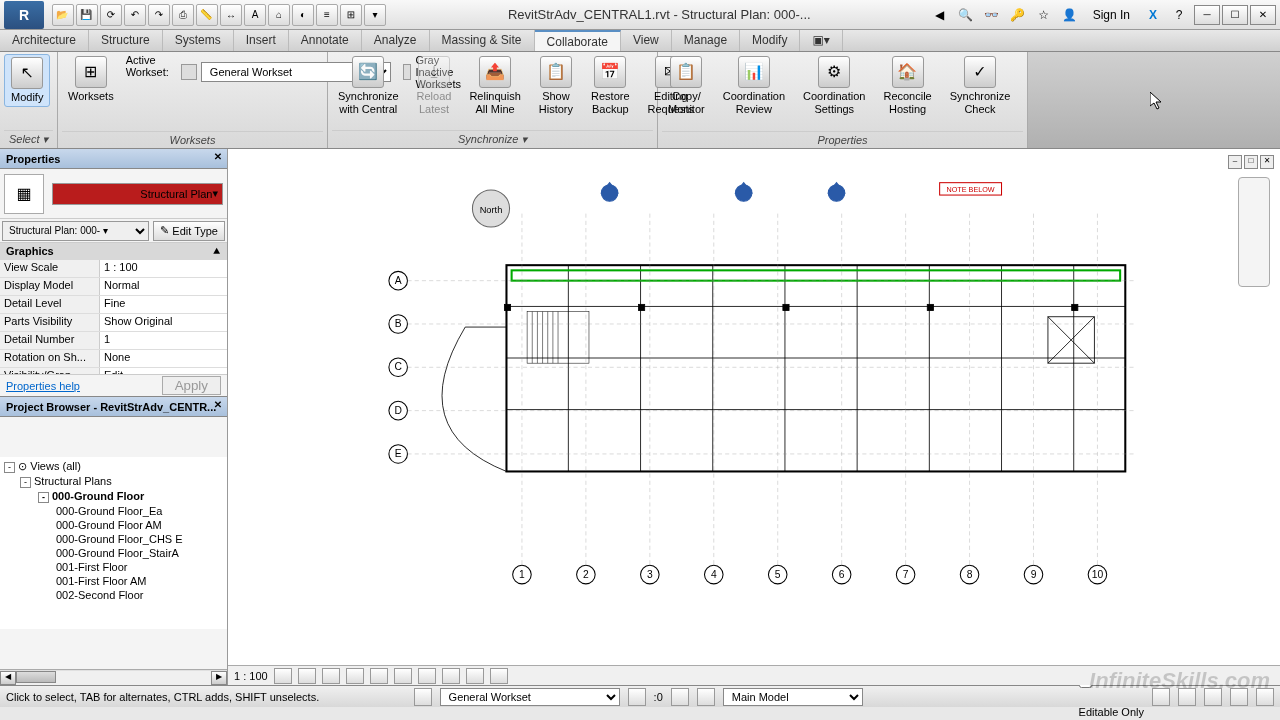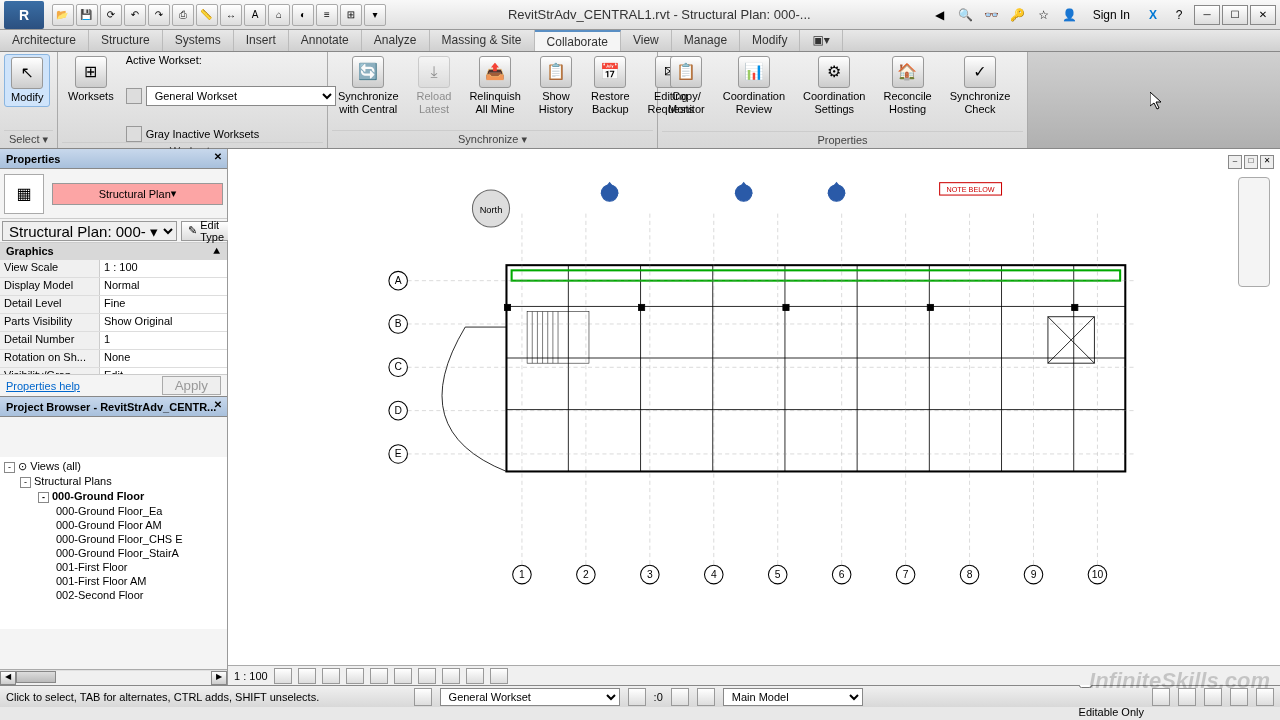--- a/index.html
+++ b/index.html
@@ -19,44 +19,44 @@
 
 
 .menu-tabs { height: 22px; background: linear-gradient(#e8e8e8, #d0d0d0); display: flex; border-bottom: 1px solid #888; }
 .menu-tab { padding: 3px 12px; font-size: 12px; color: #333; border-right: 1px solid #bbb; cursor: pointer; }
 .menu-tab.active { background: #f5f5f5; border-top: 2px solid #5a8fc4; }
 
 
 .ribbon { height: 97px; background: linear-gradient(#f0f0f0, #d8d8d8); display: flex; border-bottom: 1px solid #888; }
 .ribbon-panel { border-right: 1px solid #aaa; display: flex; flex-direction: column; padding: 2px 4px 0; }
 .panel-content { flex: 1; display: flex; align-items: flex-start; gap: 6px; }
-.panel-label { text-align: center; font-size: 11px; color: #444; padding: 2px 0; border-top: 1px solid #ccc; }
+.panel-label { text-align: center; font-size: 11px; color: #444; padding: 2px 0; border-top: 1px solid #ccc; font-style: italic; }
 .big-btn { display: flex; flex-direction: column; align-items: center; justify-content: center; padding: 2px 6px; cursor: pointer; border-radius: 3px; font-size: 11px; text-align: center; line-height: 1.2; }
 .big-btn.selected { background: #cfe4fb; border: 1px solid #8ab5e0; }
 .big-icon { width: 32px; height: 32px; background: linear-gradient(#fff, #ccc); border: 1px solid #999; border-radius: 3px; margin-bottom: 2px; display: flex; align-items: center; justify-content: center; font-size: 16px; }
-.workset-controls { display: flex; flex-direction: column; gap: 20px; font-size: 11px; }
+.workset-controls { display: flex; flex-direction: row; gap: 12px; font-size: 11px; }
 .workset-row { display: flex; align-items: center; gap: 4px; }
 .workset-select { width: 190px; height: 20px; border: 1px solid #888; background: #fff; font-size: 11px; padding: 0 4px; }
 .sm-icon { width: 16px; height: 16px; background: #ddd; border: 1px solid #999; }
 .disabled { opacity: 0.4; }
 
 
 .main-area { display: flex; height: 536px; }
 
 
 .left-panels { width: 228px; display: flex; flex-direction: column; background: #f4f4f4; border-right: 1px solid #999; }
 .panel-header { height: 20px; background: linear-gradient(#c8d8ec, #a8c0dc); display: flex; align-items: center; padding: 0 6px; font-size: 11px; font-weight: bold; border-bottom: 1px solid #888; position: relative; }
 .panel-close { position: absolute; right: 2px; top: 2px; width: 14px; height: 14px; font-size: 10px; text-align: center; cursor: pointer; }
 
 .properties-panel { display: flex; flex-direction: column; border-bottom: 1px solid #888; }
 .type-selector { height: 50px; display: flex; align-items: center; padding: 4px; gap: 8px; border-bottom: 1px solid #ccc; }
 .type-icon { width: 40px; height: 40px; background: #fff; border: 1px solid #aaa; display: flex; align-items: center; justify-content: center; }
-.type-dropdown { flex: 1; height: 22px; border: 1px solid #999; background: #fca5a5; font-size: 11px; padding: 0 4px; display: flex; align-items: center; justify-content: center; }
+.type-dropdown { flex: 1; height: 22px; border: 1px solid #999; background: #b91c1c; font-size: 11px; padding: 0 4px; display: flex; align-items: center; justify-content: flex-end; }
 .instance-row { height: 24px; display: flex; align-items: center; padding: 2px; gap: 4px; border-bottom: 1px solid #ccc; }
-.instance-dd { flex: 1; height: 20px; border: 1px solid #999; font-size: 15px; padding: 0 2px; }
+.instance-dd { flex: 1; height: 20px; border: 1px solid #999; font-size: 10px; padding: 0 2px; }
 .edit-type-btn { height: 20px; padding: 0 6px; font-size: 11px; border: 1px solid #999; background: linear-gradient(#fff,#ddd); cursor: pointer; display: flex; align-items: center; gap: 3px; }
 .props-grid { flex: 1; overflow: hidden; }
 .props-group { background: #d8d8d8; padding: 2px 6px; font-size: 11px; font-weight: bold; display: flex; justify-content: space-between; }
 .prop-row { display: flex; border-bottom: 1px solid #ddd; font-size: 11px; height: 18px; }
 .prop-name { width: 100px; padding: 1px 4px; background: #f0f0f0; border-right: 1px solid #ccc; white-space: nowrap; overflow: hidden; }
 .prop-val { flex: 1; padding: 1px 4px; background: #fff; }
 .props-footer { height: 22px; display: flex; align-items: center; justify-content: space-between; padding: 0 6px; font-size: 11px; border-top: 1px solid #ccc; }
 .props-help { color: #0066cc; text-decoration: underline; cursor: pointer; }
 .apply-btn { padding: 1px 12px; border: 1px solid #aaa; background: #eee; color: #999; }
 

